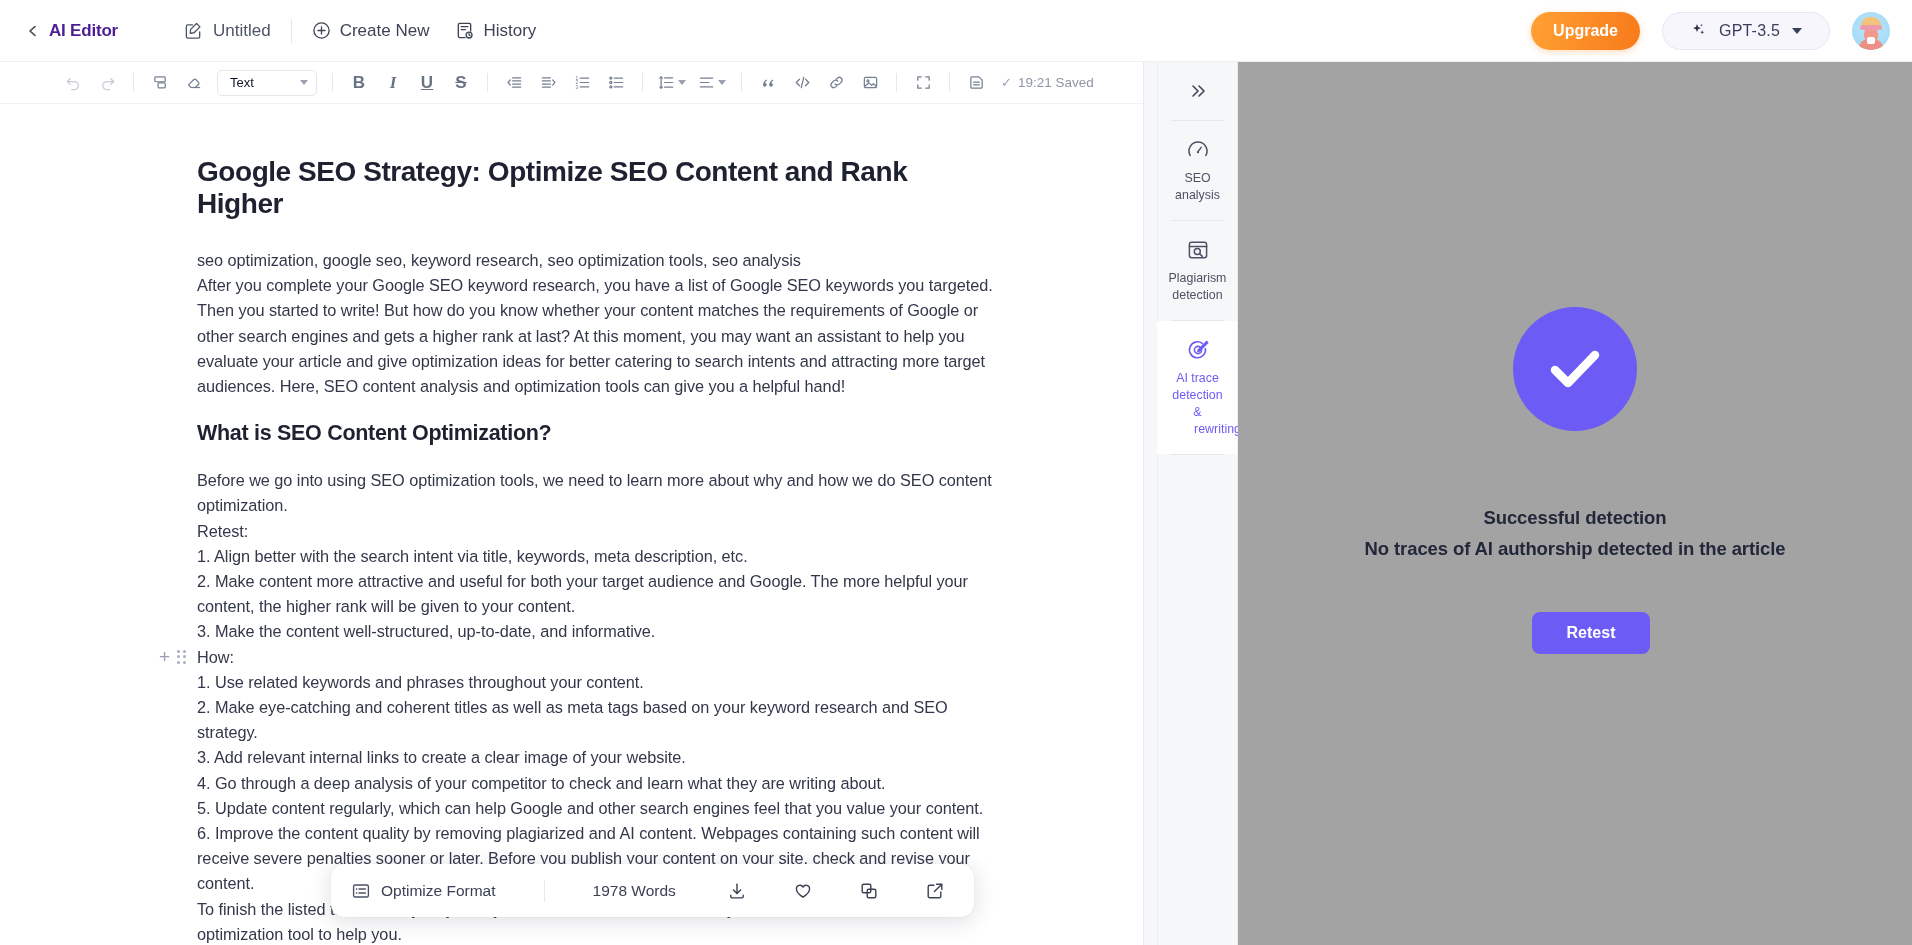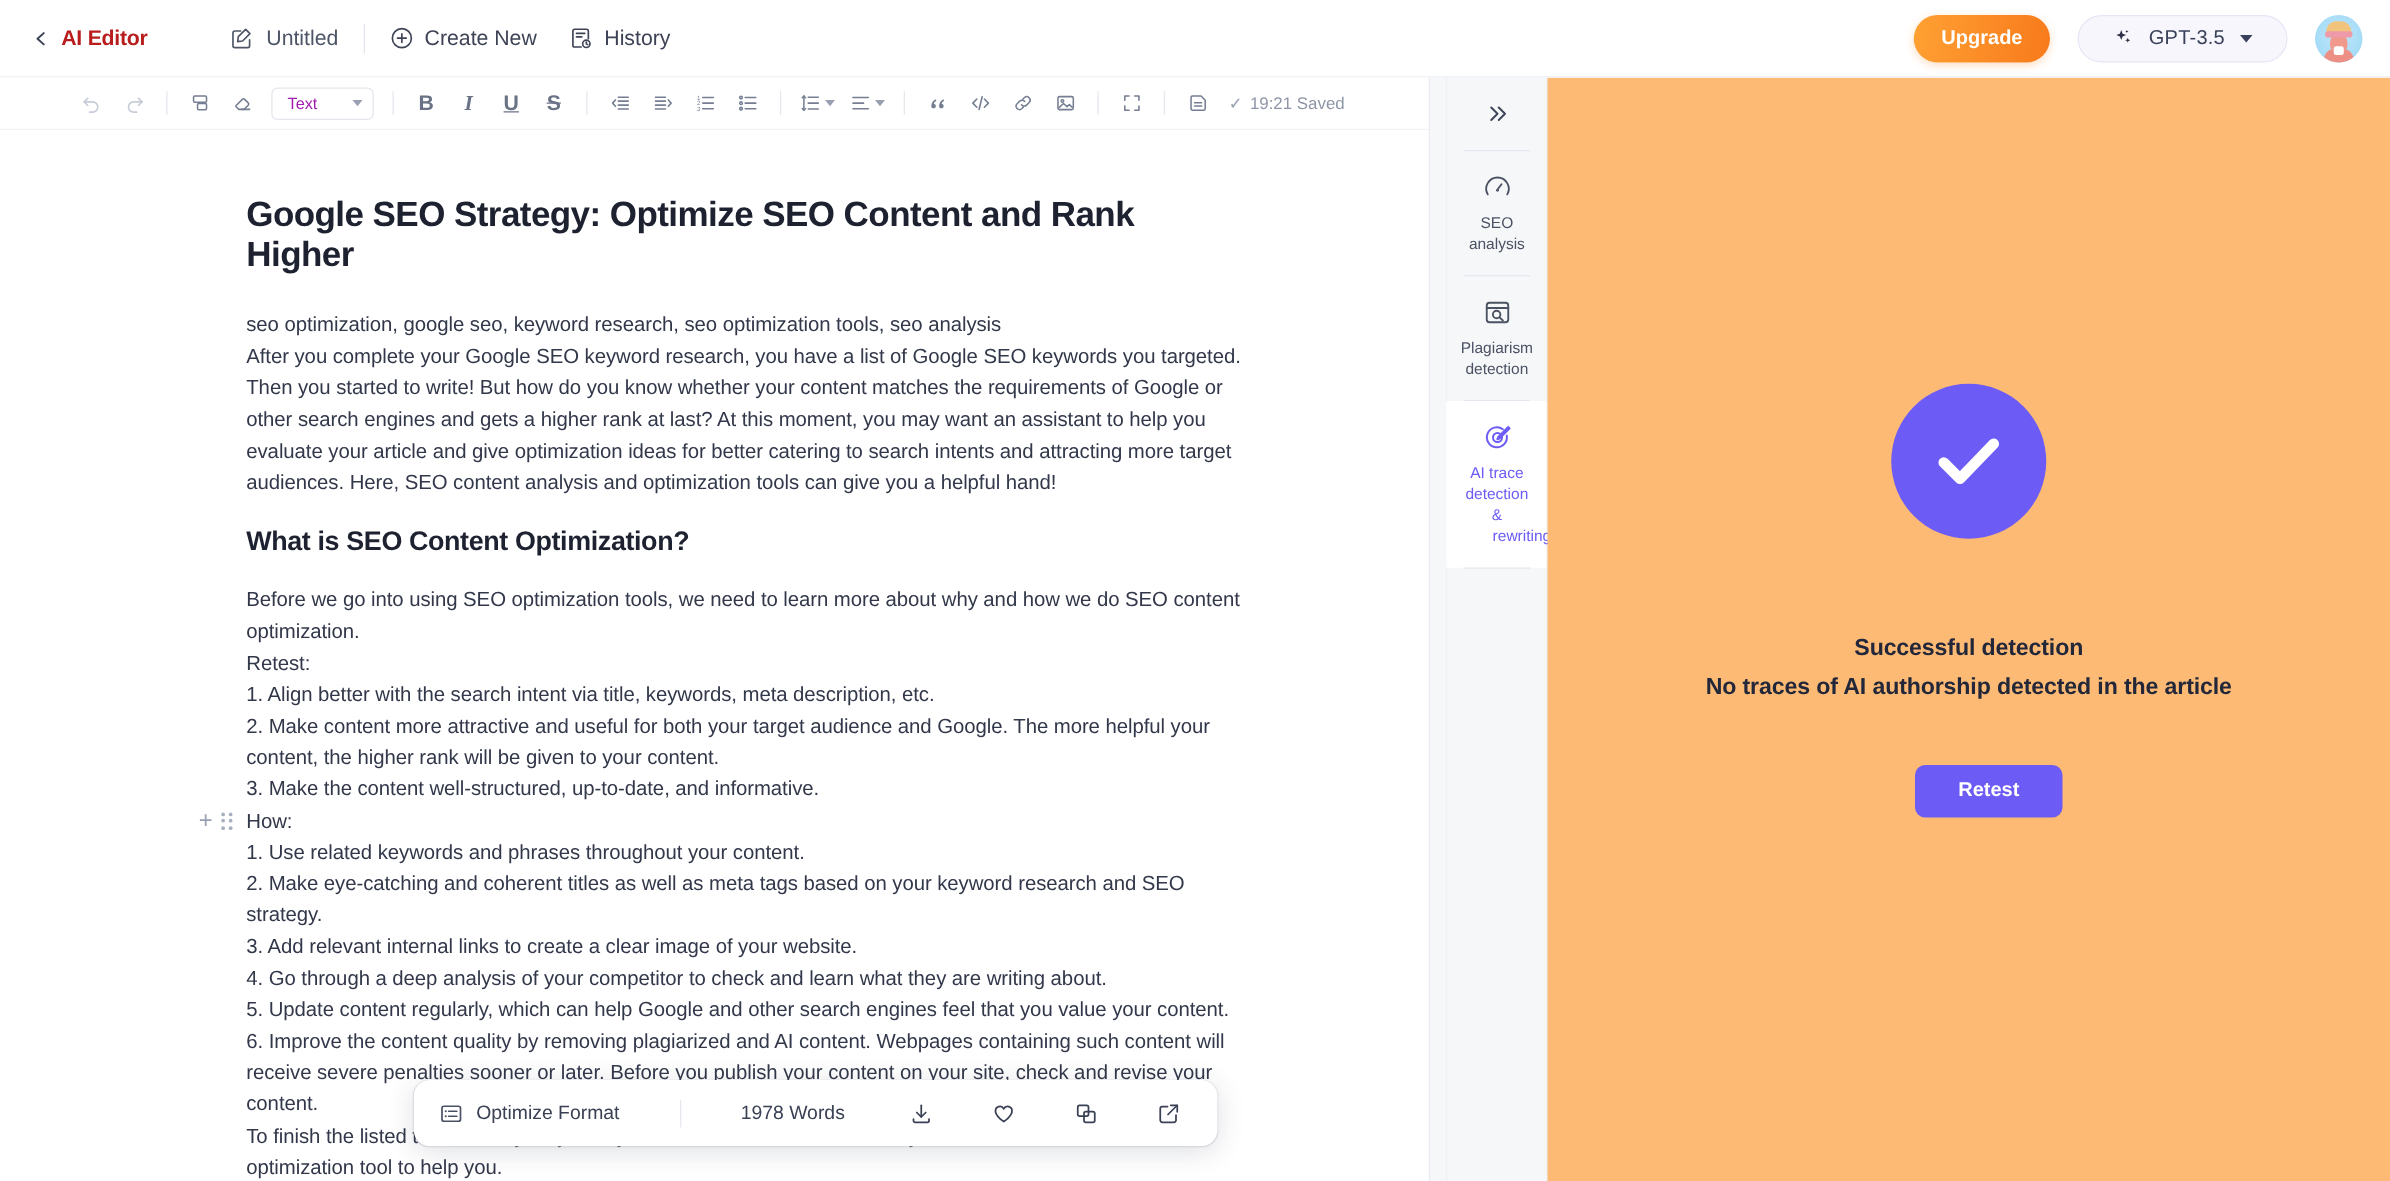--- a/index.html
+++ b/index.html
@@ -23,21 +23,21 @@
   }
   .back-chev {
     width: 14px; height: 14px;
     display: inline-block;
     margin-right: 9px;
     flex: none;
   }
   .app-title {
     font-size: 17px;
     font-weight: bold;
-    color: #b91c1c;
+    color: #4c1d95;
     letter-spacing: -0.2px;
   }
   .topbar-group {
     display: flex; align-items: center;
   }
   .doc-entry {
     display: flex; align-items: center;
     margin-left: 66px;
     cursor: pointer;
   }
@@ -164,27 +164,27 @@
   }
   .tbtn.txt { font-weight: bold; font-size: 17px; color: #6a7286; }
   .tbtn.disabled { color: #c7ccd8; }
   .fdiv {
     width: 1px; height: 19px;
     background: #e6e8ee;
     margin: 0 9px;
     flex: none;
   }
   .style-select {
-    width: 82px; height: 26px;
+    width: 100px; height: 26px;
     border: 1px solid #e3e6ec;
     border-radius: 5px;
     display: flex; align-items: center; justify-content: space-between;
     padding: 0 8px 0 12px;
     font-size: 13px;
-    color: #a21caf;
+    color: #0f172a;
     margin: 0 6px;
     cursor: pointer;
     flex: none;
   }
   .mini-caret {
     width: 0; height: 0;
     border-left: 4px solid transparent;
     border-right: 4px solid transparent;
     border-top: 5px solid #98a0b2;
   }
@@ -334,21 +334,21 @@
   .rail-tab.active {
     background: #fff;
     color: #6c5cf5;
     box-shadow: -1px 0 0 #fff;
   }
   .rail-tab.active .rl { color: #6c5cf5; }
 
   
   .result-panel {
     flex: 1;
-    background: #fdba74;
+    background: #a3a3a3;
     display: flex;
     flex-direction: column;
     align-items: center;
     padding-top: 245px;
   }
   .big-check {
     width: 124px; height: 124px;
     border-radius: 50%;
     background: #6c5cf5;
     display: flex; align-items: center; justify-content: center;

